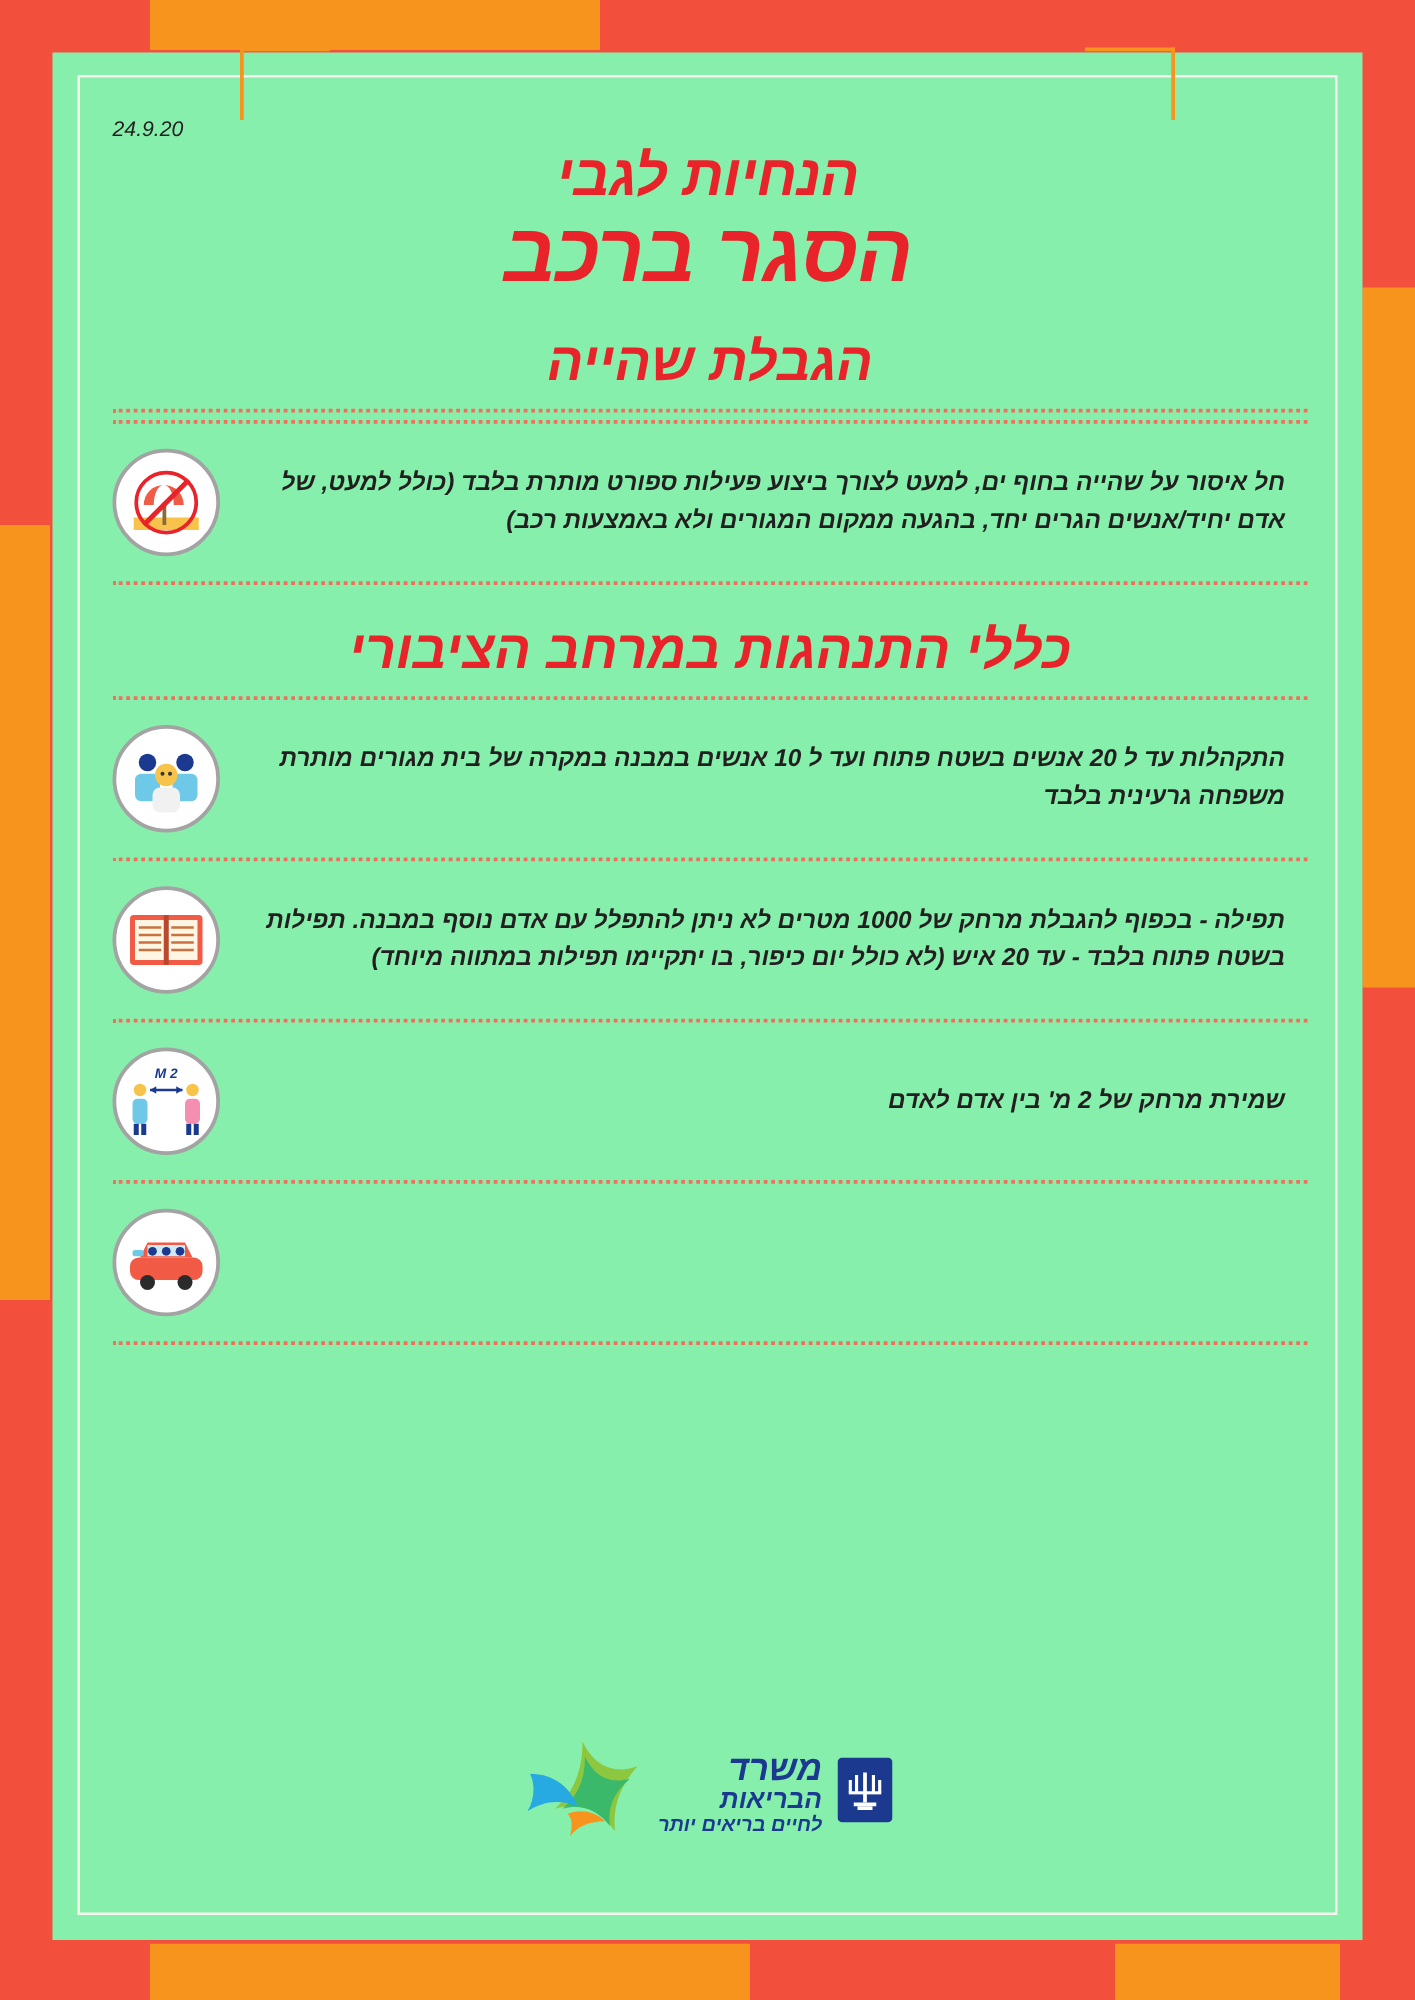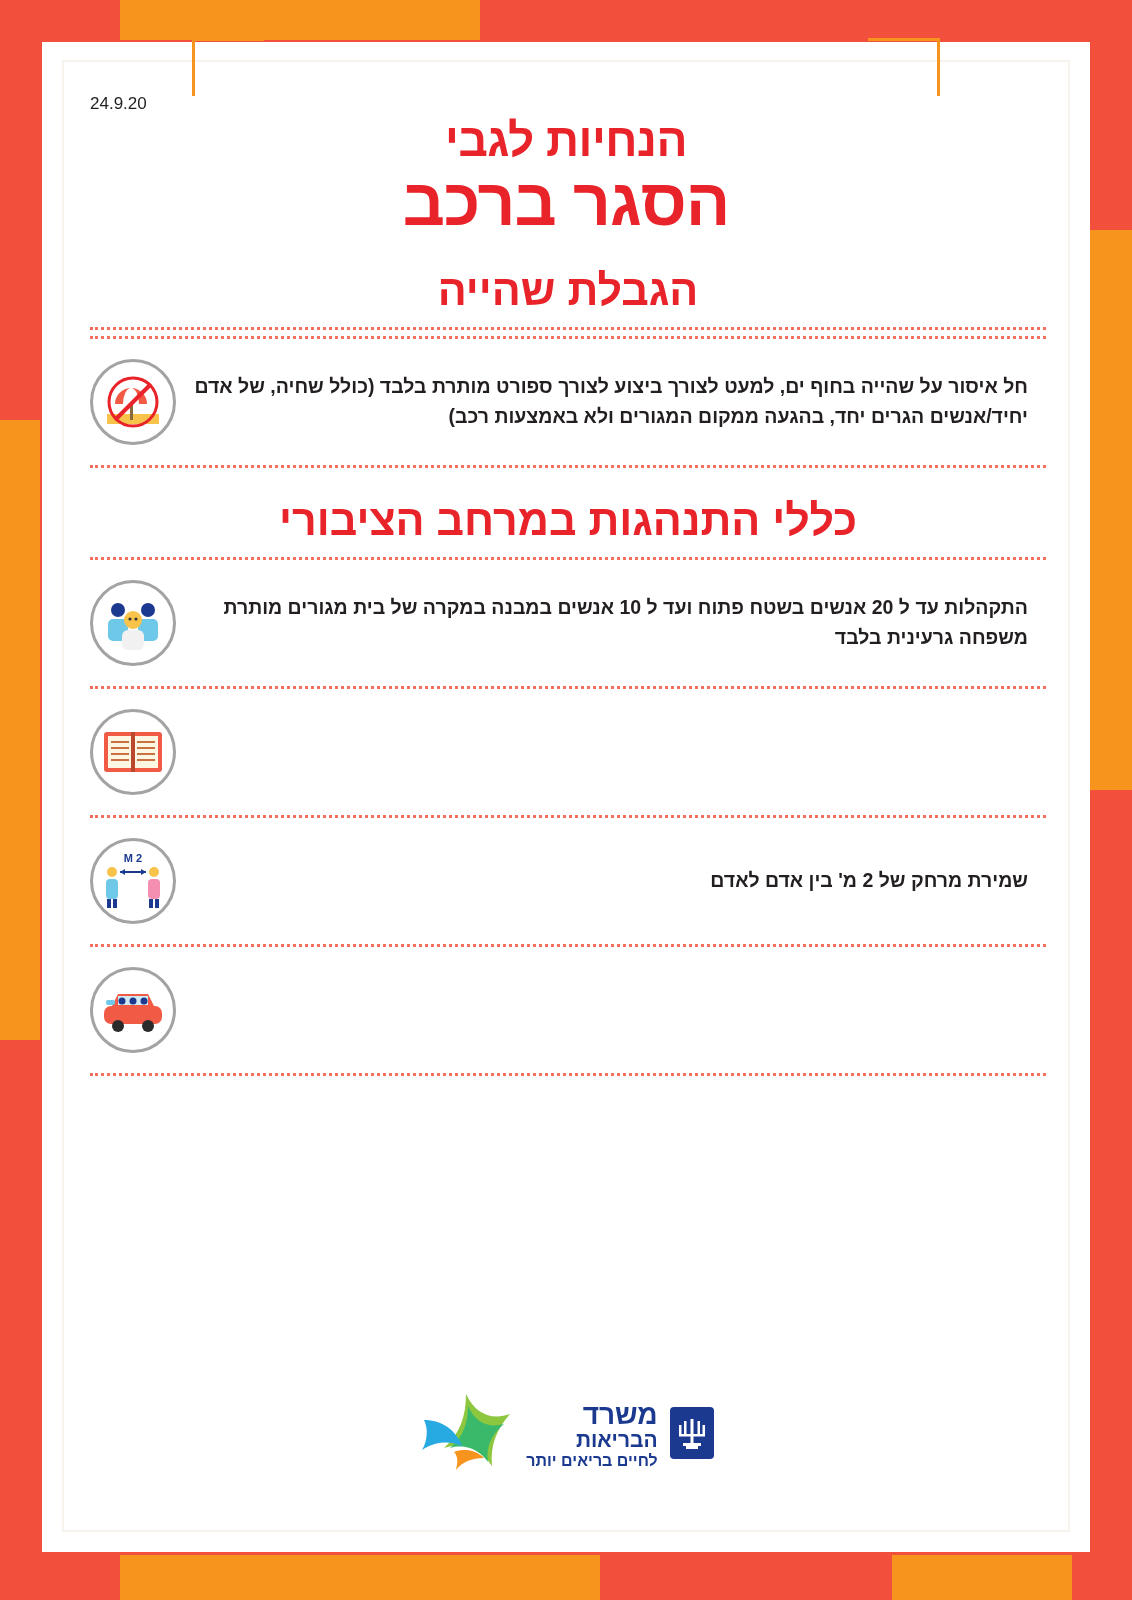--- a/index.html
+++ b/index.html
@@ -26,21 +26,22 @@
   }
   .blk-top   { left: 120px;  top: 0;      width: 360px; height: 40px; }
   .blk-left  { left: 0;      top: 420px;  width: 40px;  height: 620px; }
   .blk-right { right: 0;     top: 230px;  width: 42px;  height: 560px; }
   .blk-bot   { left: 120px;  bottom: 0;   width: 480px; height: 45px; }
   .blk-bot2  { right: 60px;  bottom: 0;   width: 180px; height: 45px; }
 
   .inner {
     position: absolute;
     left: 42px; top: 42px; right: 42px; bottom: 48px;
-    background: #ffffff;
+    background: #86efac;
+    font-style: italic;
   }
   
   .rule {
     position: absolute;
     left: 20px; top: 18px; right: 20px; bottom: 20px;
     border: 2px solid #f7f2ec;
   }
   
   .bracket {
     position: absolute;
@@ -174,21 +175,21 @@
       </div>
 
       <div class="section">
         <div class="section-head">הגבלת שהייה</div>
         <div class="dotted"></div>
 
 
         <div class="dotted"></div>
 
         <div class="row">
-          <div class="row-text">חל איסור על שהייה בחוף ים, למעט לצורך ביצוע לצורך ספורט מותרת בלבד (כולל שחיה, של אדם יחיד/אנשים הגרים יחד, בהגעה ממקום המגורים ולא באמצעות רכב)</div>
+          <div class="row-text">חל איסור על שהייה בחוף ים, למעט לצורך ביצוע פעילות ספורט מותרת בלבד (כולל למעט, של אדם יחיד/אנשים הגרים יחד, בהגעה ממקום המגורים ולא באמצעות רכב)</div>
           <div class="icon-wrap">
             <svg width="64" height="64" viewBox="0 0 64 64">
               <rect x="6" y="44" width="52" height="10" fill="#f7c34a"></rect>
               <path d="M14 34 A16 16 0 0 1 46 34 Z" fill="#f15a45"></path>
               <path d="M22 34 A8 16 0 0 1 38 34 Z" fill="#ffffff"></path>
               <rect x="29" y="32" width="3" height="18" fill="#8a6a3a"></rect>
               <circle cx="32" cy="32" r="24" fill="none" stroke="#e8232a" stroke-width="3"></circle>
               <line x1="14" y1="50" x2="50" y2="14" stroke="#e8232a" stroke-width="4"></line>
             </svg>
           </div>
@@ -213,20 +214,21 @@
               <rect x="22" y="40" width="22" height="20" rx="6" fill="#f1f1f1"></rect>
               <circle cx="30" cy="29" r="1.6" fill="#333"></circle>
               <circle cx="36" cy="29" r="1.6" fill="#333"></circle>
             </svg>
           </div>
         </div>
 
         <div class="dotted"></div>
 
         <div class="row">
+          <div class="row-text">תפילה - בכפוף להגבלת מרחק של 1000 מטרים לא ניתן להתפלל עם אדם נוסף במבנה. תפילות בשטח פתוח בלבד - עד 20 איש (לא כולל יום כיפור, בו יתקיימו תפילות במתווה מיוחד)</div>
           <div class="icon-wrap">
             <svg width="66" height="60" viewBox="0 0 66 60">
               <rect x="4" y="10" width="58" height="40" rx="3" fill="#f15a45"></rect>
               <rect x="8" y="14" width="24" height="32" fill="#fdf6e3"></rect>
               <rect x="34" y="14" width="24" height="32" fill="#fdf6e3"></rect>
               <g stroke="#c9713f" stroke-width="2">
                 <line x1="11" y1="20" x2="29" y2="20"></line>
                 <line x1="11" y1="26" x2="29" y2="26"></line>
                 <line x1="11" y1="32" x2="29" y2="32"></line>
                 <line x1="11" y1="38" x2="29" y2="38"></line>

